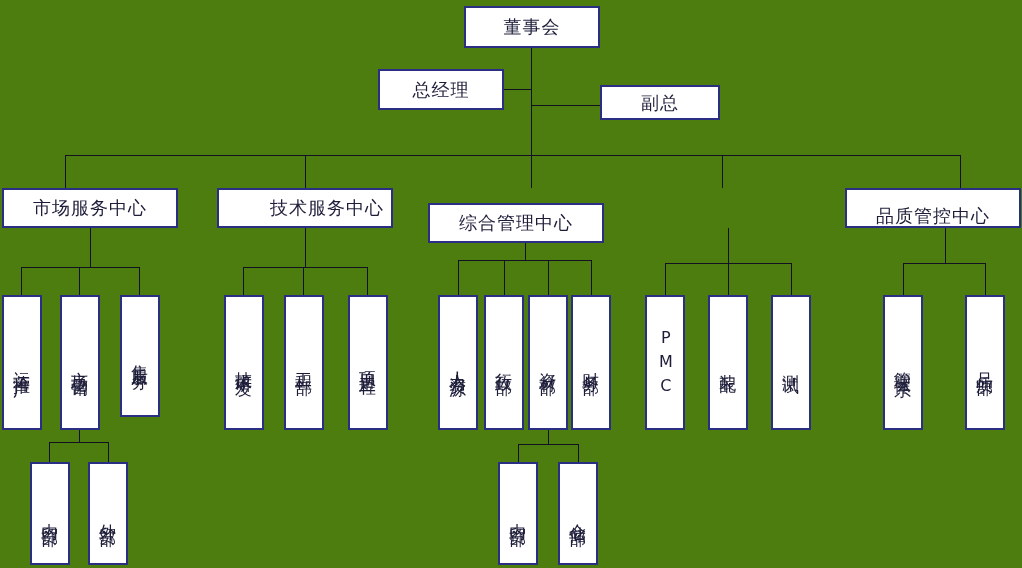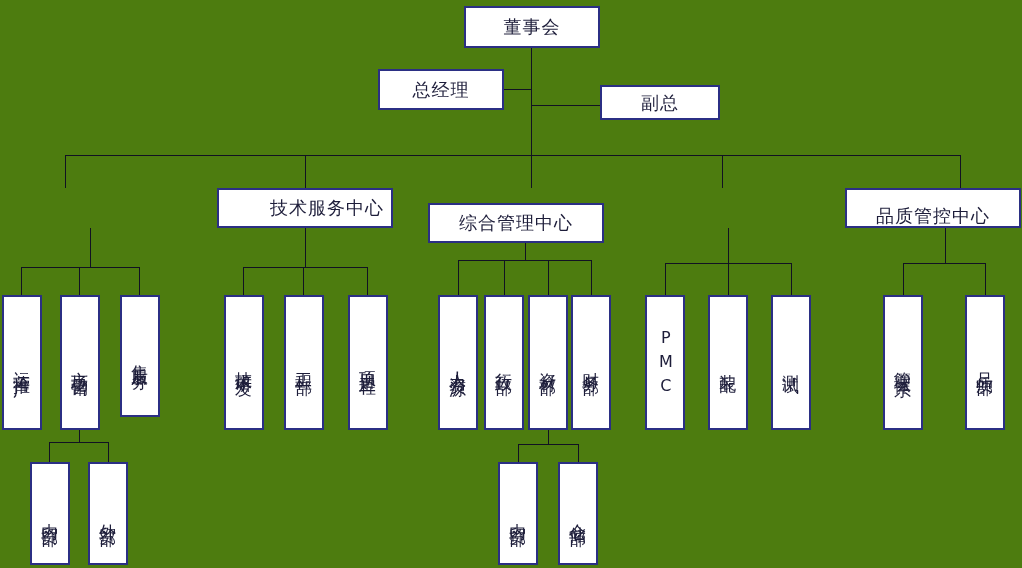--- a/index.html
+++ b/index.html
@@ -117,20 +117,23 @@
   </div>
 
   <div class="node h" style="left:358px; top:69px; width:126px; height:41px;margin-left:20px;">
     <span class="node-label">总经理</span>
   </div>
 
   <div class="node h" style="left:600px; top:85px; width:120px; height:35px;">
     <span class="node-label">副总</span>
   </div>
 
+  <div class="node h" style="left:2px; top:188px; width:176px; height:40px;">
+    <span class="node-label">市场服务中心</span>
+  </div>
 
   <div class="node h" style="left:217px; top:188px; width:176px; height:40px;padding-left:44px;">
     <span class="node-label">技术服务中心</span>
   </div>
 
   <div class="node h" style="left:428px; top:188px; width:176px; height:40px;margin-top:15px;">
     <span class="node-label">综合管理中心</span>
   </div>
 
 

